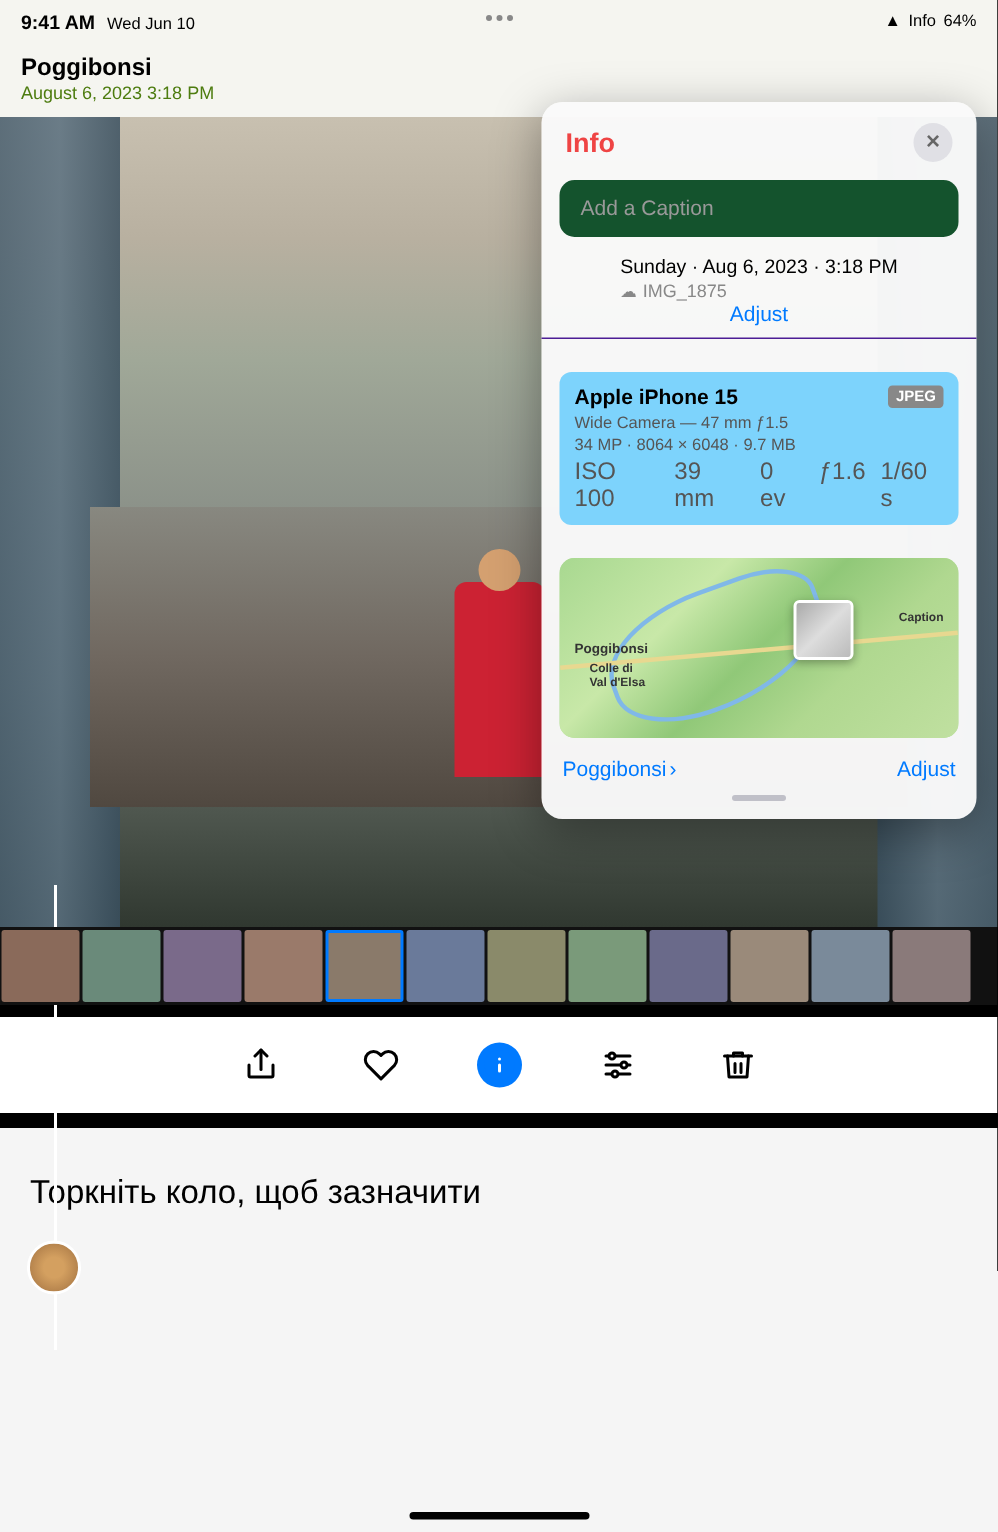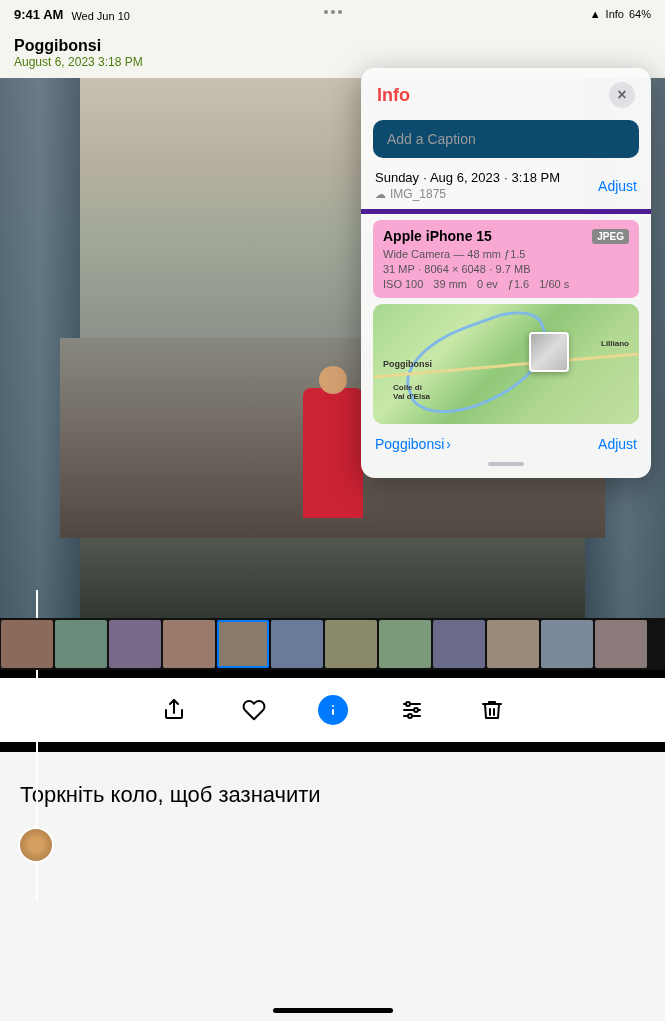--- a/index.html
+++ b/index.html
@@ -280,36 +280,37 @@
       border-radius: 50%;
       display: flex;
       align-items: center;
       justify-content: center;
       cursor: pointer;
     }
 
     
     #caption-input-area {
       margin: 4px 12px;
-      background: #0c4a6e;
+      background: #14532d;
       border-radius: 10px;
       padding: 10px 14px;
     }
     #caption-placeholder {
       color: #999;
       font-size: 14px;
     }
 
     
     #date-row {
       display: flex;
       align-items: center;
       justify-content: space-between;
       padding: 8px 14px;
-      border-bottom: 5px solid #4c1d95;
+      border-bottom: 1px solid #4c1d95;
+      flex-direction: column;
     }
     #date-info {
       display: flex;
       flex-direction: column;
       gap: 2px;
     }
     #date-text {
       font-size: 13px;
       color: #000;
     }
@@ -327,22 +328,22 @@
       color: #888;
     }
     #adjust-btn-date {
       font-size: 14px;
       color: #007aff;
       cursor: pointer;
     }
 
     
     #device-row {
-      background: #f9a8d4;
-      margin: 6px 12px;
+      background: #7dd3fc;
+      margin: 22px 12px;
       border-radius: 8px;
       padding: 8px 10px;
     }
     #device-header {
       display: flex;
       align-items: center;
       justify-content: space-between;
       margin-bottom: 4px;
     }
     #device-name {
@@ -364,21 +365,21 @@
       margin-bottom: 3px;
     }
     #mp-specs {
       font-size: 11px;
       color: #555;
       margin-bottom: 3px;
     }
     #exposure-row {
       display: flex;
       gap: 10px;
-      font-size: 11px;
+      font-size: 16px;
       color: #555;
     }
 
     
     #map-container {
       margin: 6px 12px;
       border-radius: 10px;
       overflow: hidden;
       height: 120px;
       position: relative;
@@ -429,21 +430,21 @@
       background: linear-gradient(135deg, #aaa 0%, #ddd 50%, #bbb 100%);
     }
     
     .map-label {
       position: absolute;
       font-size: 9px;
       font-weight: 600;
       color: #333;
     }
     #label-poggibonsi-map { top: 55px; left: 10px; }
-    #label-colle { top: 79px; left: 20px; font-size: 8px; }
+    #label-colle { top: 69px; left: 20px; font-size: 8px; }
     #label-lilliano { top: 35px; right: 10px; font-size: 8px; }
 
     
     #location-row {
       display: flex;
       align-items: center;
       justify-content: space-between;
       padding: 6px 14px 0 14px;
     }
     #location-name {
@@ -611,41 +612,41 @@
       </div>
     </div>
     <span id="adjust-btn-date">Adjust</span>
   </div>
 
   <div id="device-row">
     <div id="device-header">
       <span id="device-name">Apple iPhone 15</span>
       <span id="jpeg-badge">JPEG</span>
     </div>
-    <div id="camera-specs">Wide Camera — 48 mm ƒ1.5</div>
-    <div id="mp-specs">31 MP  ·  8064 × 6048  ·  9.7 MB</div>
+    <div id="camera-specs">Wide Camera — 47 mm ƒ1.5</div>
+    <div id="mp-specs">34 MP  ·  8064 × 6048  ·  9.7 MB</div>
     <div id="exposure-row">
       <span>ISO 100</span>
       <span>39 mm</span>
       <span>0 ev</span>
       <span>ƒ1.6</span>
       <span>1/60 s</span>
     </div>
   </div>
 
   <div id="map-container">
     <div id="map-bg"></div>
     <div class="map-river"></div>
     <div class="map-road"></div>
     <div id="map-marker">
       <div class="map-marker-img"></div>
     </div>
     <span class="map-label" id="label-poggibonsi-map">Poggibonsi</span>
     <span class="map-label" id="label-colle">Colle di<br>Val d'Elsa</span>
-    <span class="map-label" id="label-lilliano">Lilliano</span>
+    <span class="map-label" id="label-lilliano">Caption</span>
   </div>
 
   <div id="location-row">
     <span id="location-name">
       <span>Poggibonsi</span>
       <span>›</span>
     </span>
     <span id="adjust-btn-loc">Adjust</span>
   </div>
 

